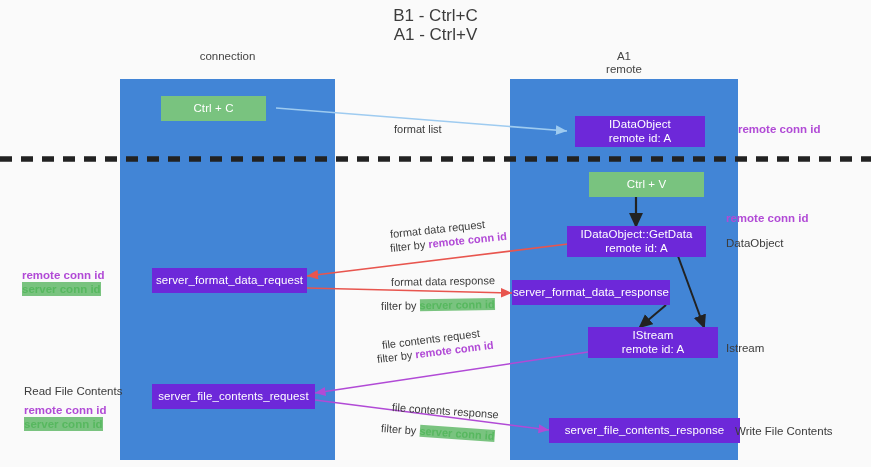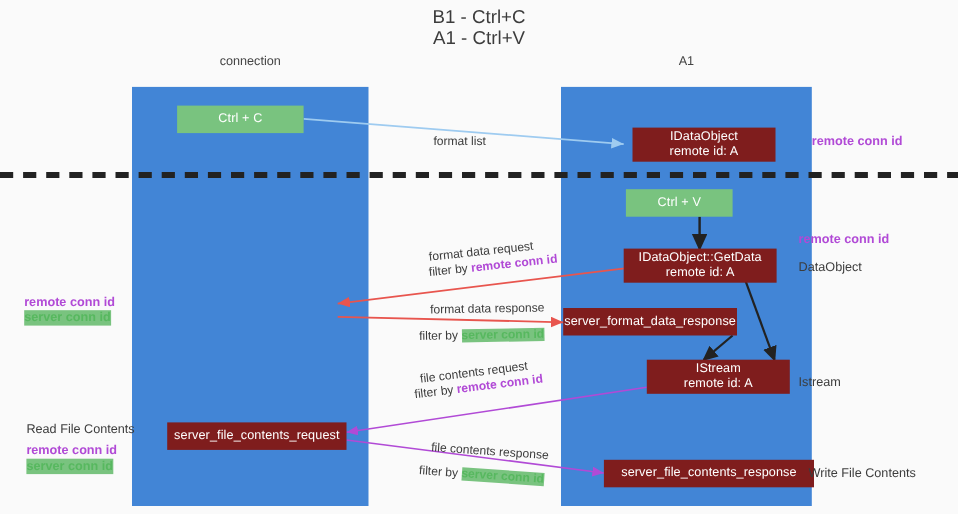--- a/index.html
+++ b/index.html
@@ -33,21 +33,21 @@
 
   
   .box{
     position:absolute;box-sizing:border-box;
     display:flex;flex-direction:column;align-items:center;justify-content:center;
     color:#ffffff;font-size:11.5px;line-height:13.5px;text-align:center;
     letter-spacing:.1px;
   }
   .box .l2{display:block;}
   .green{background:#79c37f;}
-  .orange{background:#7f1d1d;}
+  .orange{background:#6d28d9;}
 
   
   .lbl{
     position:absolute;font-size:11.5px;line-height:14px;color:#3c3c3c;
     white-space:nowrap;
   }
   .lbl.purple{color:#b14ad6;font-weight:bold;}
   .lbl.green{color:#57b85f;font-weight:bold;}
 
   
@@ -73,20 +73,21 @@
   <div class="title">
     <div>B1 - Ctrl+C</div>
     <div>A1 - Ctrl+V</div>
   </div>
 
   <div class="col-head" style="left:120px;top:50px;width:215px;">
     <div>connection</div>
   </div>
   <div class="col-head" style="left:510px;top:50px;width:228px;">
     <div>A1</div>
+    <div>remote</div>
   </div>
 
   <div class="lane" style="left:120px;top:79px;width:215px;height:381px;"></div>
   <div class="lane" style="left:510px;top:79px;width:228px;height:381px;"></div>
 
   <svg class="wires">
     <defs>
       <marker id="ah-blue" markerWidth="8" markerHeight="8" refX="7" refY="3" orient="auto">
         <path d="M0,0 L7,3 L0,6 z" fill="#9ecbf0"></path>
       </marker>
@@ -115,38 +116,41 @@
 
     <line x1="588" y1="352" x2="315" y2="393" stroke="#b14ad6" stroke-width="1.5" marker-end="url(#ah-purple)"></line>
 
     <line x1="315" y1="400" x2="549" y2="430" stroke="#b14ad6" stroke-width="1.5" marker-end="url(#ah-purple)"></line>
   </svg>
 
   <svg class="dash">
     <line x1="0" y1="3" x2="871" y2="3" stroke="#222" stroke-width="5.5" stroke-dasharray="12 9" stroke-linecap="butt"></line>
   </svg>
 
-  <div class="box green" style="left:161px;top:96px;width:115px;height:25px;">
+  <div class="box green" style="left:161px;top:96px;width:105px;height:25px;">
     <span>Ctrl + C</span>
   </div>
 
   <div class="box orange" style="left:575px;top:116px;width:130px;height:31px;">
     <span>IDataObject</span>
     <span class="l2">remote id: A</span>
   </div>
 
-  <div class="box green" style="left:569px;top:172px;width:97px;height:25px;">
+  <div class="box green" style="left:589px;top:172px;width:115px;height:25px;">
     <span>Ctrl + V</span>
   </div>
 
   <div class="box orange" style="left:567px;top:226px;width:139px;height:31px;">
     <span>IDataObject::GetData</span>
     <span class="l2">remote id: A</span>
   </div>
 
+  <div class="box orange" style="left:152px;top:268px;width:155px;height:25px;">
+    <span>server_format_data_request</span>
+  </div>
 
   <div class="box orange" style="left:512px;top:280px;width:158px;height:25px;">
     <span>server_format_data_response</span>
   </div>
 
   <div class="box orange" style="left:588px;top:327px;width:130px;height:31px;">
     <span>IStream</span>
     <span class="l2">remote id: A</span>
   </div>
 

